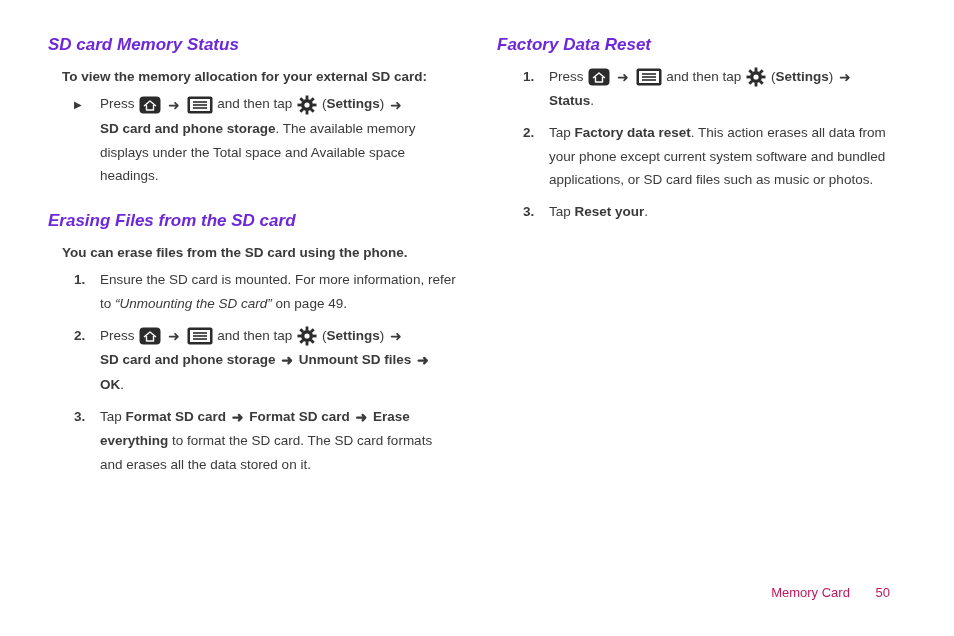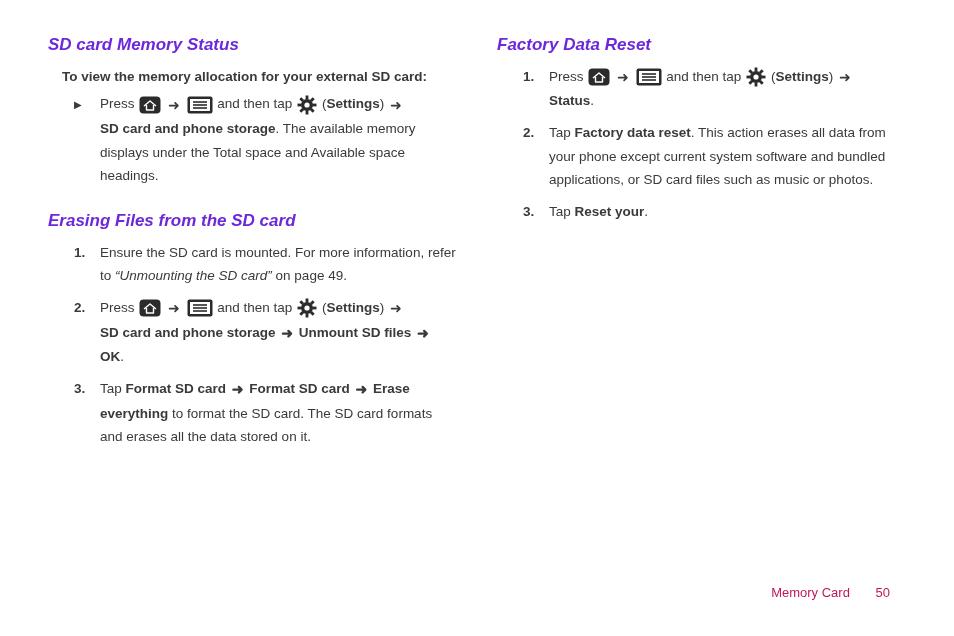--- a/index.html
+++ b/index.html
@@ -149,20 +149,21 @@
           </span>
         <span>(</span><span class="b">Settings</span><span>) </span><span class="sarrow">➜</span>
         <br>
         <span class="b">SD card and phone storage</span><span>. The available memory displays under the Total space and Available space headings.</span>
       </div>
     </div>
 
     <div class="spacer-top"></div>
 
     <div class="section-heading">Erasing Files from the SD card</div>
+    <div class="intro">You can erase files from the SD card using the phone.</div>
 
     <div class="ol-row">
       <div class="ol-num">1.</div>
       <div class="step-body">
         <span>Ensure the SD card is mounted. For more information, refer to </span><span class="i">“Unmounting the SD card”</span><span>  on page 49.</span>
       </div>
     </div>
 
     <div class="ol-row">
       <div class="ol-num">2.</div>

